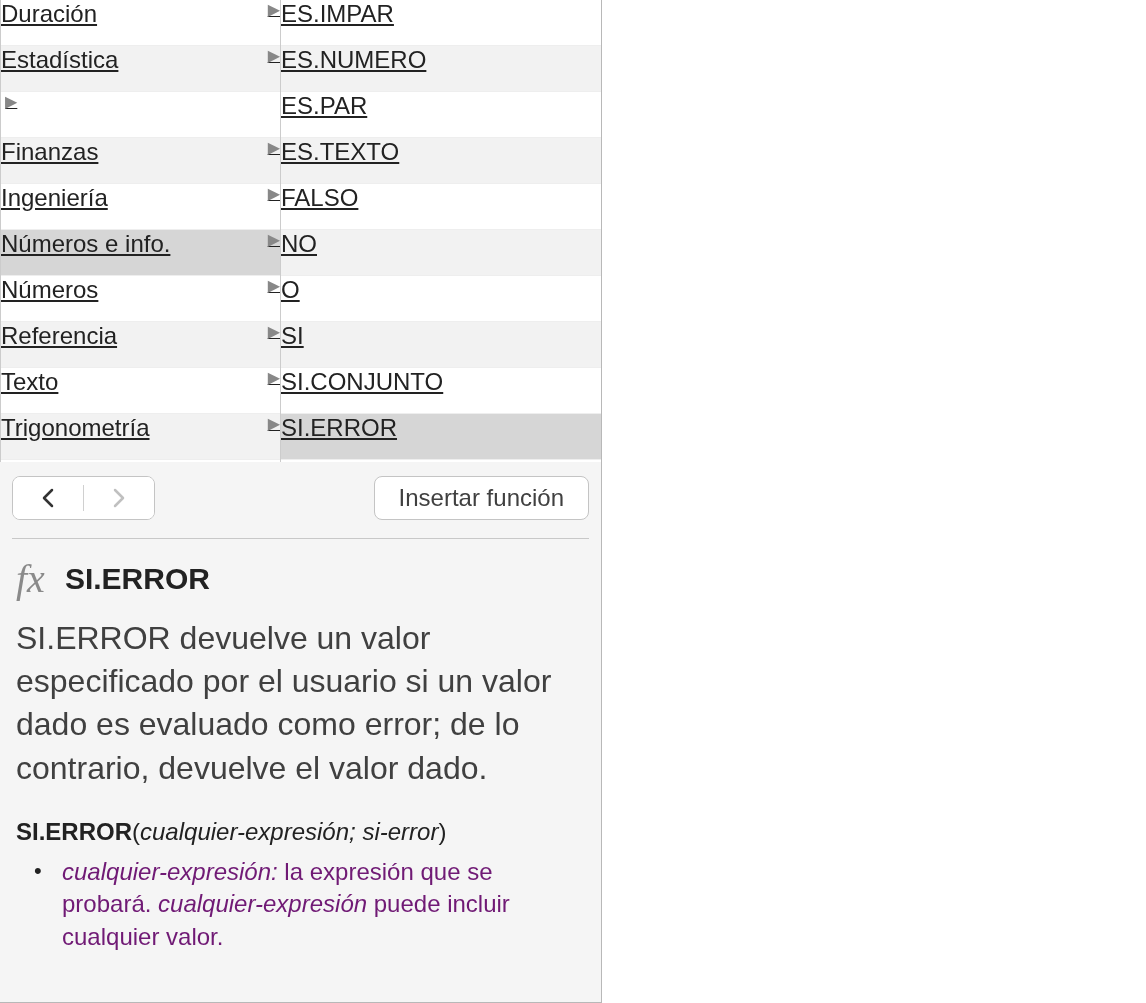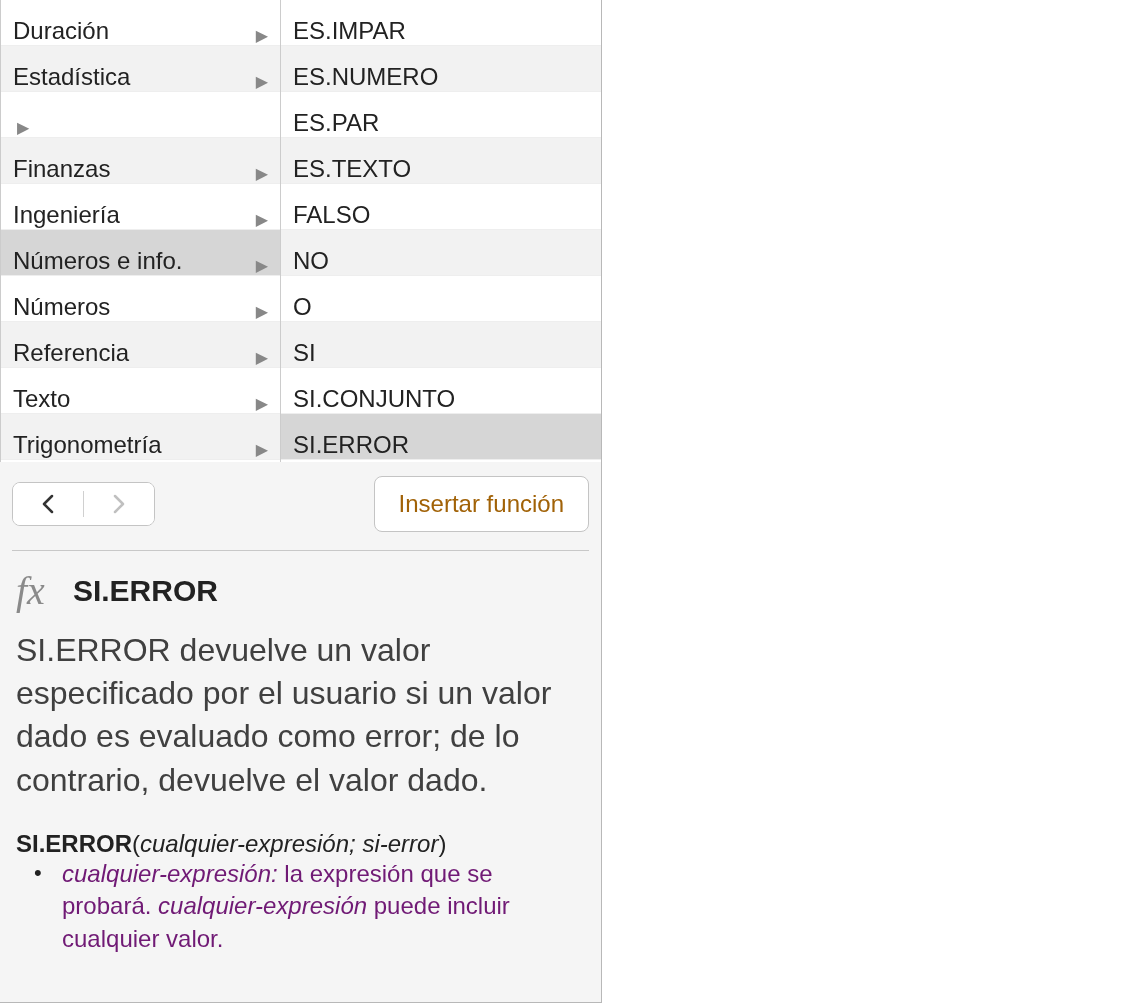--- a/index.html
+++ b/index.html
@@ -34,26 +34,27 @@
       border-right: 1px solid #ccc;
       overflow: hidden;
     }
     .function-list {
       flex: 1;
       overflow: hidden;
     }
     .list-item {
       height: 46px;
       display: flex;
-      align-items: flex-end;
-      padding: 0 12px;
+      align-items: flex-start;
+      padding: 0 0;
       font-size: 24px;
       color: #222;
       cursor: pointer;
       border-bottom: 1px solid #eee;
+      text-decoration: underline;
     }
     .list-item:nth-child(odd) {
       background: #fff;
     }
     .list-item:nth-child(even) {
       background: #f2f2f2;
     }
     .list-item.selected {
       background: #d6d6d6 !important;
     }
@@ -99,43 +100,43 @@
     .nav-btn.disabled {
       color: #c0c0c0;
     }
     .spacer {
       flex: 1;
     }
     .insert-btn {
       border: 1px solid #c4c4c4;
       border-radius: 8px;
       background: #fff;
-      height: 56px;
+      height: 44px;
       padding: 0 24px;
       font-size: 24px;
-      color: #a16207;
+      color: #404040;
       display: flex;
       align-items: center;
       cursor: pointer;
     }
     .divider {
       height: 1px;
       background: #c8c8c8;
       margin: 4px 12px 0 12px;
     }
     .help {
       padding: 20px 16px 16px 16px;
       background: #f5f5f5;
       flex: 1;
       overflow: hidden;
     }
     .help-header {
       display: flex;
       align-items: center;
-      gap: 28px;
+      gap: 20px;
       margin-bottom: 18px;
     }
     .fx-icon {
       font-family: "Times New Roman", serif;
       font-style: italic;
       font-size: 40px;
       color: #8a8a8a;
       line-height: 1;
     }
     .fn-title {
@@ -145,20 +146,21 @@
     }
     .fn-desc {
       font-size: 32px;
       color: #404040;
       line-height: 1.35;
       margin-bottom: 28px;
     }
     .fn-syntax {
       font-size: 24px;
       color: #222;
+      margin-bottom: 10px;
     }
     .fn-syntax .bold {
       font-weight: 700;
     }
     .fn-syntax .ital {
       font-style: italic;
     }
     .param-list {
       list-style: none;
       padding-left: 28px;

